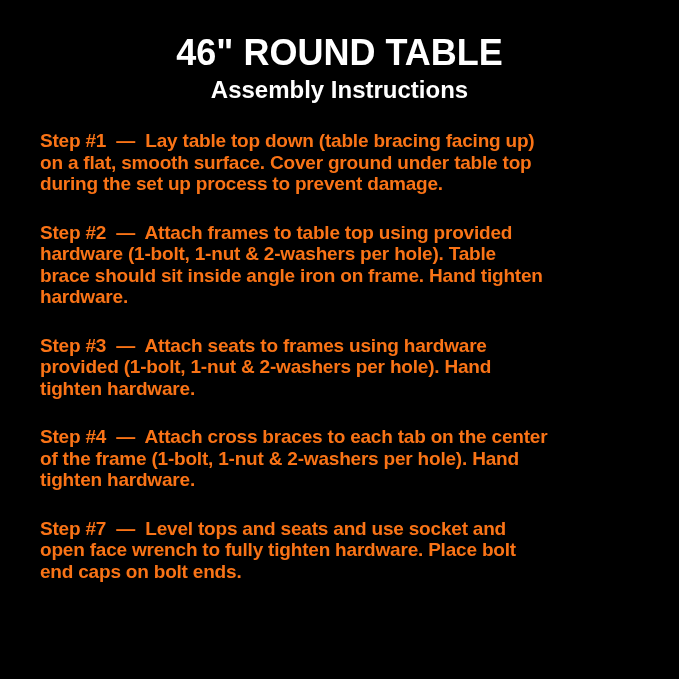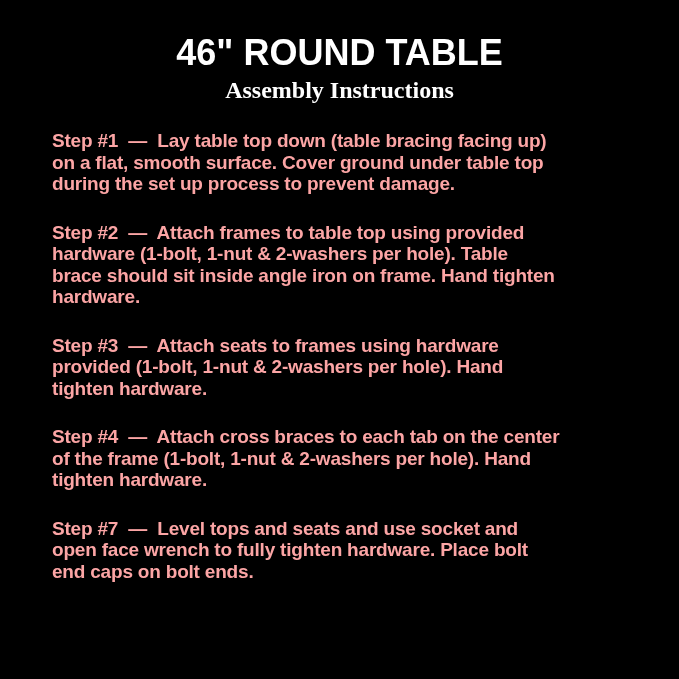--- a/index.html
+++ b/index.html
@@ -27,32 +27,31 @@
     font-size: 36px;
     line-height: 40px;
     letter-spacing: 0px;
     color: #ffffff;
   }
   .subtitle {
     margin: 3px 0 0 0;
     font-size: 24px;
     line-height: 28px;
     color: #ffffff;
-    font-family: Liberation Serif, serif;
   }
   .steps {
     margin: 26px 36px 0 40px;
     font-size: 19px;
     line-height: 21.5px;
     letter-spacing: -0.2px;
   }
   .step {
-    margin: 0 0 27px 12px;
+    margin: 0 0 27px 0;
     white-space: pre-wrap;
-    color: #fca5a5;
+    color: #f97316;
   }
 </style>
 </head>
 <body>
 
 <div class="poster">
   <div class="header">
     <h1 class="title">46" ROUND TABLE</h1>
     <h2 class="subtitle">Assembly Instructions</h2>
   </div>

